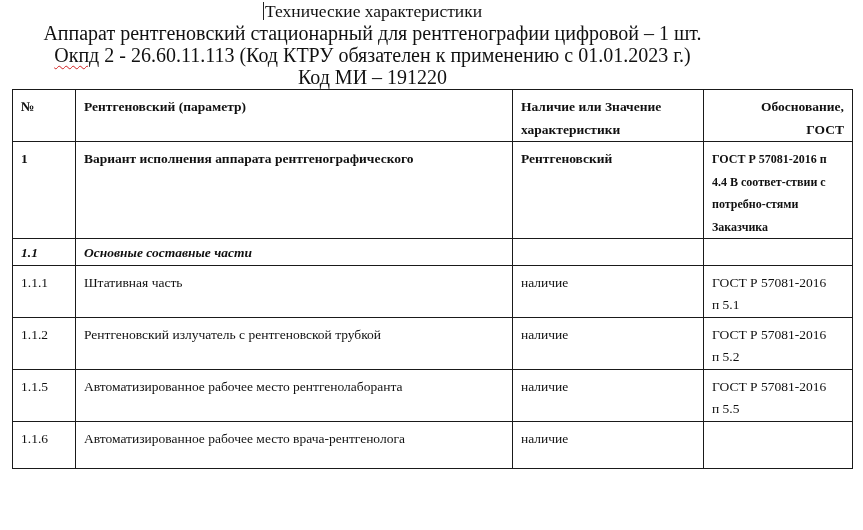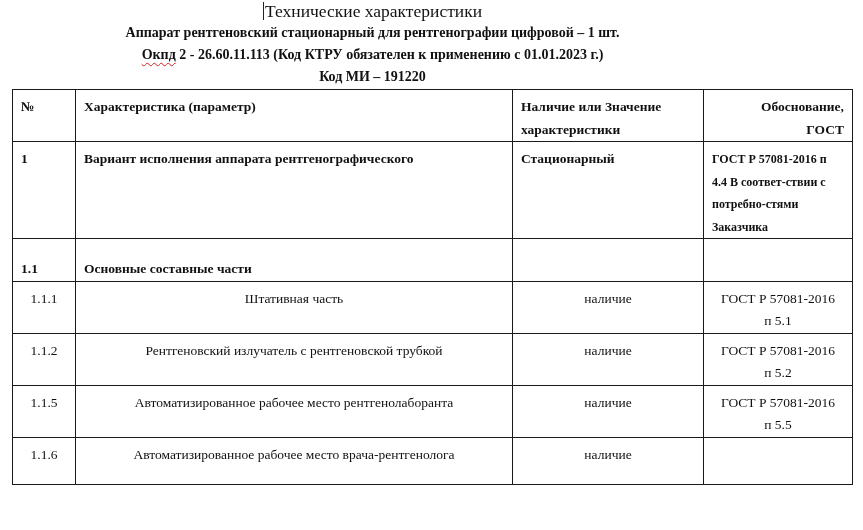--- a/index.html
+++ b/index.html
@@ -2,31 +2,31 @@
 <html><head>
 <meta charset="utf-8">
 <style>
   html, body { margin: 0; padding: 0; background: #ffffff; }
   body { width: 863px; height: 530px; overflow: hidden; position: relative;
          font-family: "Liberation Serif", "DejaVu Serif", serif; color: #111; }
   .head { position: absolute; left: 0; top: 0; width: 745px; text-align: center; }
   .line { height: 22px; line-height: 22px; }
   .l0 { font-size: 17.5px; position: relative; }
   .l0 .cursor { display: inline-block; width: 1px; height: 18px; background: #222; vertical-align: -3px; margin-right: 1px; }
-  .l1, .l2, .l3 { font-size: 14px; font-weight: bold; }
+  .l1, .l2, .l3 { font-size: 20px; font-weight: normal; }
   .squiggle { text-decoration: underline wavy #d02020; text-decoration-thickness: 1px; text-underline-offset: 3px; }
   table { position: absolute; left: 12px; top: 89px; width: 840px; border-collapse: collapse; table-layout: fixed; }
   td { border: 1.5px solid #1a1a1a; vertical-align: top; padding: 6px 8px 0 8px; font-size: 13.5px; line-height: 22.5px; }
   col.c1 { width: 63px; } col.c2 { width: 437px; } col.c3 { width: 191px; } col.c4 { width: 149px; }
   .b { font-weight: bold; }
   .center { text-align: right; }
   tr.hdr td { height: 42px; }
   tr.r1 td { height: 85px; }
-  tr.r11 td { height: 18px; padding-top: 19px; }
-  tr.item td { height: 40px; text-align: center; }
+  tr.r11 td { height: 18px; padding-top: 3px; font-style: italic; }
+  tr.item td { height: 40px; }
   .gost { font-size: 12px; }
 </style>
 </head>
 <body>
 
 <div class="head">
   <div class="line l0">
     <span class="cursor"></span><span>Технические характеристики</span>
   </div>
   <div class="line l1">Аппарат рентгеновский стационарный для рентгенографии цифровой – 1 шт.</div>
@@ -39,31 +39,31 @@
 <table>
   <colgroup>
       <col class="c1">
       <col class="c2">
       <col class="c3">
       <col class="c4">
     </colgroup>
   <tbody>
       <tr class="hdr">
     <td class="b">№</td>
-    <td class="b">Характеристика (параметр)</td>
+    <td class="b">Рентгеновский (параметр)</td>
     <td class="b">Наличие или Значение характеристики</td>
     <td class="b center">
       <div>Обоснование,</div>
       <div>ГОСТ</div>
     </td>
   </tr>
   <tr class="r1">
     <td class="b">1</td>
     <td class="b">Вариант исполнения аппарата рентгенографического</td>
-    <td class="b">Стационарный</td>
+    <td class="b">Рентгеновский</td>
     <td class="b gost">ГОСТ Р 57081-2016 п 4.4 В соответ-ствии с потребно-стями Заказчика</td>
   </tr>
   <tr class="r11">
     <td class="b">1.1</td>
     <td class="b">Основные составные части</td>
     <td></td>
     <td></td>
   </tr>
   <tr class="item">
     <td>1.1.1</td>

